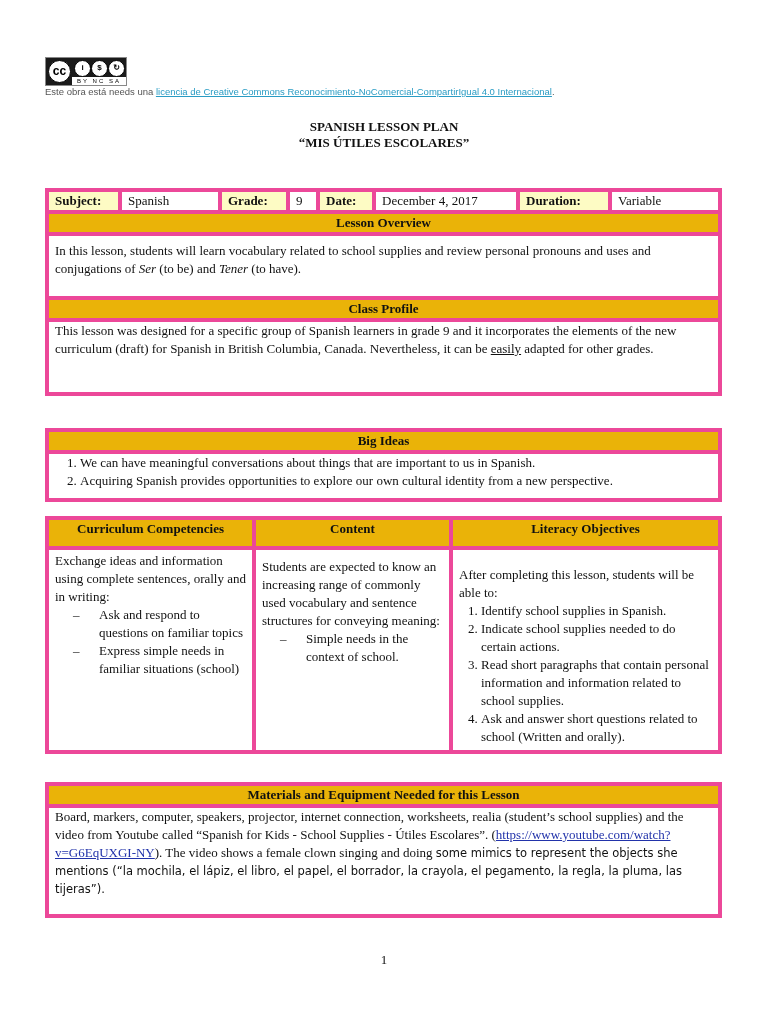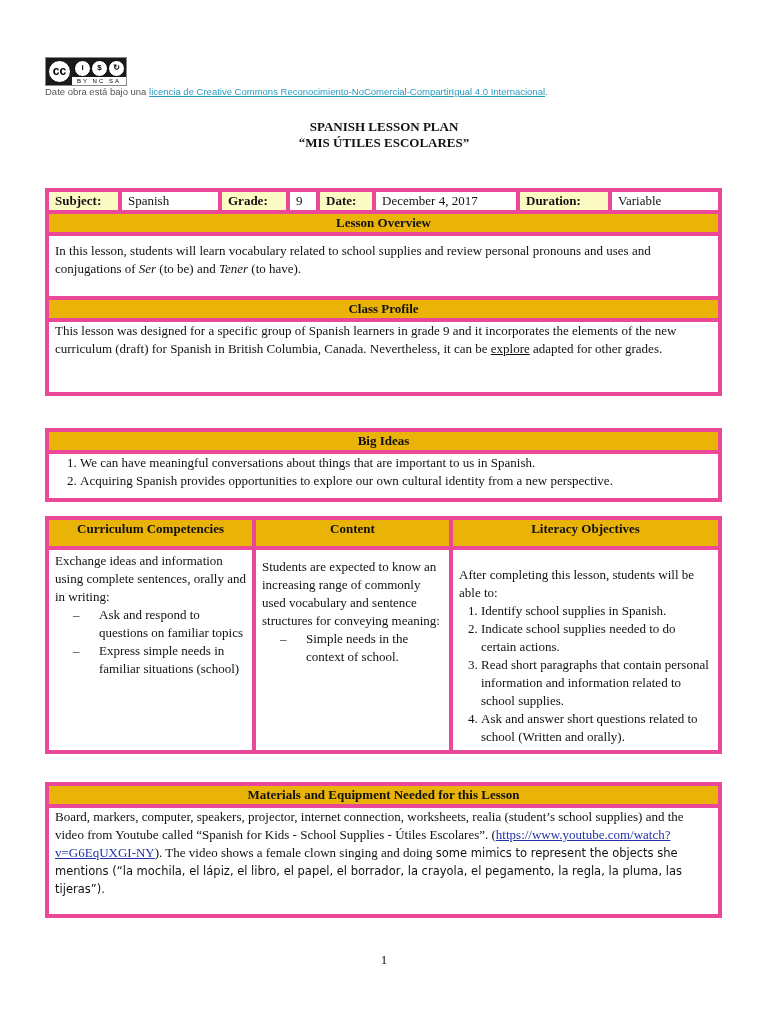--- a/index.html
+++ b/index.html
@@ -38,21 +38,21 @@
 <div class="cc-wrap">
   <div class="cc-badge">
     <div class="circ cc">cc</div>
     <div class="circ by">i</div>
     <div class="circ nc">$</div>
     <div class="circ sa">↻</div>
     <div class="lbl"><span>BY</span> <span>NC</span> <span>SA</span></div>
   </div>
 </div>
 <div class="license">
-  <span>Date obra está bajo una </span><a>licencia de Creative Commons Reconocimiento-NoComercial-CompartirIgual 4.0 Internacional</a><span>.</span>
+  <span>Este obra está needs una </span><a>licencia de Creative Commons Reconocimiento-NoComercial-CompartirIgual 4.0 Internacional</a><span>.</span>
 </div>
 
 <div class="title">
   <div>SPANISH LESSON PLAN</div>
   <div>“MIS ÚTILES ESCOLARES”</div>
 </div>
 
 <table class="t1">
   <tbody>
       <tr>
@@ -71,21 +71,21 @@
   <tr>
     <td colspan="8" style="height:54px; padding-top:6px;">
       <span>In this lesson, students will learn vocabulary related to school supplies and review personal pronouns and uses and conjugations of </span><i>Ser</i><span> (to be) and </span><i>Tener</i><span> (to have).</span>
     </td>
   </tr>
   <tr>
     <td colspan="8" class="hdr">Class Profile</td>
   </tr>
   <tr>
     <td colspan="8" style="height:70px;">
-      <span>This lesson was designed for a specific group of Spanish learners in grade 9 and it incorporates the elements of the new curriculum (draft) for Spanish in British Columbia, Canada. Nevertheless, it can be </span><span class="u">explore</span><span> adapted for other grades.</span>
+      <span>This lesson was designed for a specific group of Spanish learners in grade 9 and it incorporates the elements of the new curriculum (draft) for Spanish in British Columbia, Canada. Nevertheless, it can be </span><span class="u">easily</span><span> adapted for other grades.</span>
     </td>
   </tr>
 </tbody>
   </table>
 
 <table class="t2">
   <tbody>
       <tr>
         <td class="hdr">Big Ideas</td>
       </tr>

